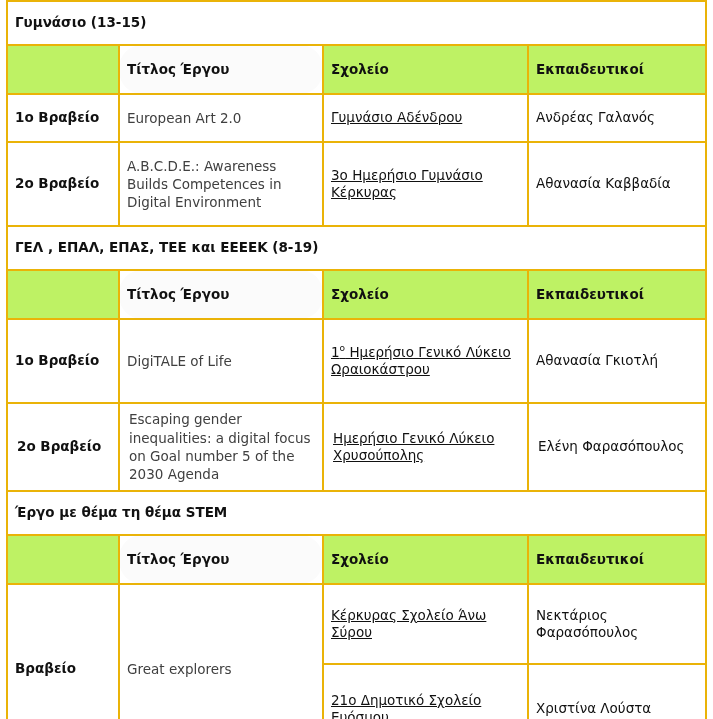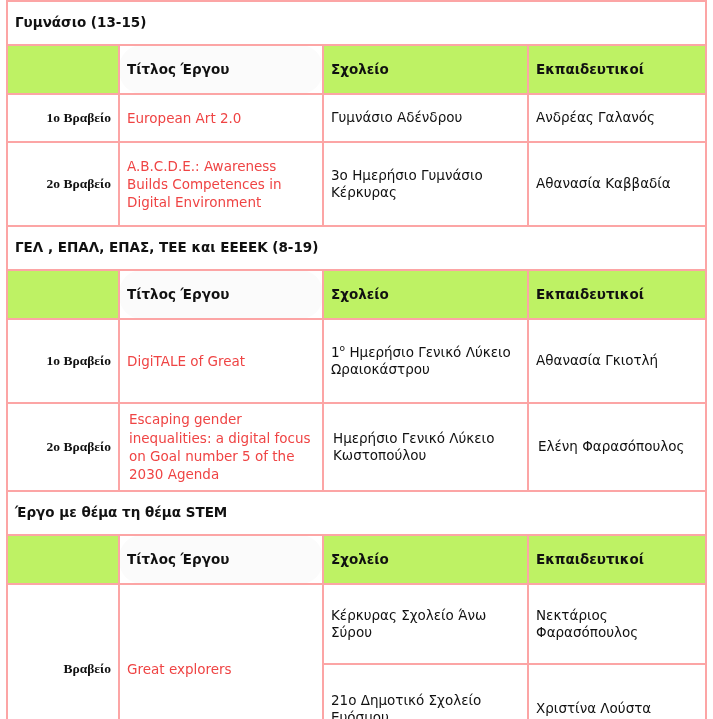--- a/index.html
+++ b/index.html
@@ -31,21 +31,21 @@
   }
 
   table.award-table {
     border-collapse: collapse;
     table-layout: fixed;
     width: 699px;
     background: #ffffff;
   }
 
   table.award-table td {
-    border: 2px solid #fca5a5;
+    border: 2px solid #eab308;
     padding: 5px 7px;
     vertical-align: middle;
     font-size: 13.5px;
     line-height: 1.28;
     color: #111111;
     background: #ffffff;
     word-wrap: break-word;
   }
 
   
@@ -77,37 +77,36 @@
     height: 37px;
     color: #000000;
   }
   td.colhead.blank { background: #bef264; }
   td.colhead.tinted { background: #fbfbfb; border-radius: 23px; }
 
   
   td.prize {
     font-weight: bold;
     font-size: 14px;
-    text-align: right;
+    text-align: left;
     color: #000000;
-    font-family: Liberation Serif, serif;
   }
 
   
   td.title {
     color: #3d63ad;
     background: #fcfcfc;
   }
   td.title .lnk {
-    color: #ef4444;
+    color: #404040;
     font-size: 13.5px;
     line-height: 1.34;
   }
 
-  td.school { vertical-align: middle; }
+  td.school { vertical-align: middle; text-decoration: underline; }
   td.teacher { vertical-align: middle; margin-top: 48px; }
 
   
   tr.r-prize1 td { height: 36px; }
   tr.r-prize2 td { height: 72px; }
   tr.r-prize2-tall td { height: 76px; padding-left: 9px; }
   tr.r-stem-a td { height: 68px; }
   tr.r-stem-b td { height: 78px; }
 
   sup.ord { font-size: 9px; vertical-align: super; }
@@ -169,32 +168,32 @@
         <tr>
           <td class="colhead blank"></td>
           <td class="colhead tinted">Τίτλος Έργου</td>
           <td class="colhead blank">Σχολείο</td>
           <td class="colhead blank">Εκπαιδευτικοί</td>
         </tr>
 
         <tr class="r-prize2">
           <td class="prize">1ο Βραβείο</td>
           <td class="title">
-            <span class="lnk">DigiTALE of Great</span>
+            <span class="lnk">DigiTALE of Life</span>
           </td>
           <td class="school"><span>1</span><sup class="ord">ο</sup><span> Ημερήσιο Γενικό Λύκειο Ωραιοκάστρου</span></td>
           <td class="teacher">Αθανασία Γκιοτλή</td>
         </tr>
 
         <tr class="r-prize2-tall">
           <td class="prize">2ο Βραβείο</td>
           <td class="title">
             <span class="lnk">Escaping gender inequalities: a digital focus on Goal number 5 of the 2030 Agenda</span>
           </td>
-          <td class="school">Ημερήσιο Γενικό Λύκειο Κωστοπούλου</td>
+          <td class="school">Ημερήσιο Γενικό Λύκειο Χρυσούπολης</td>
           <td class="teacher">Ελένη Φαρασόπουλος</td>
         </tr>
 
         <tr>
           <td class="section" colspan="4">Έργο με θέμα τη θέμα STEM</td>
         </tr>
 
         <tr>
           <td class="colhead blank"></td>
           <td class="colhead tinted">Τίτλος Έργου</td>

